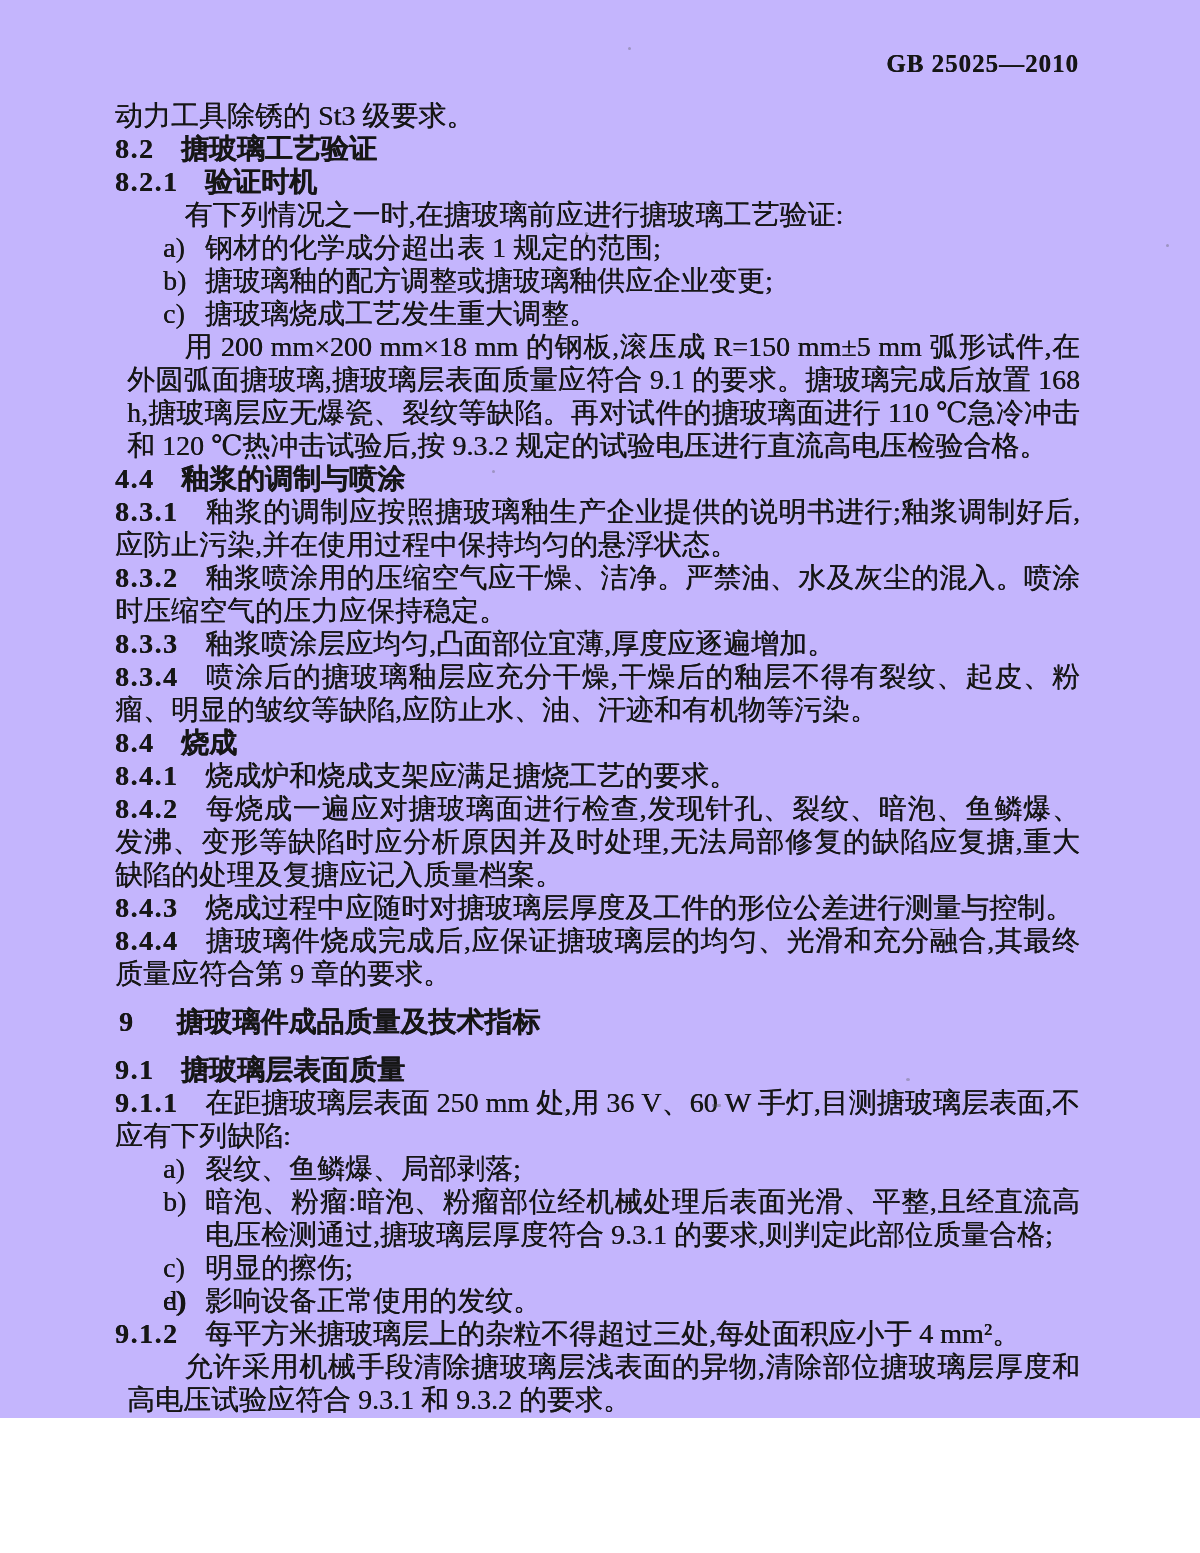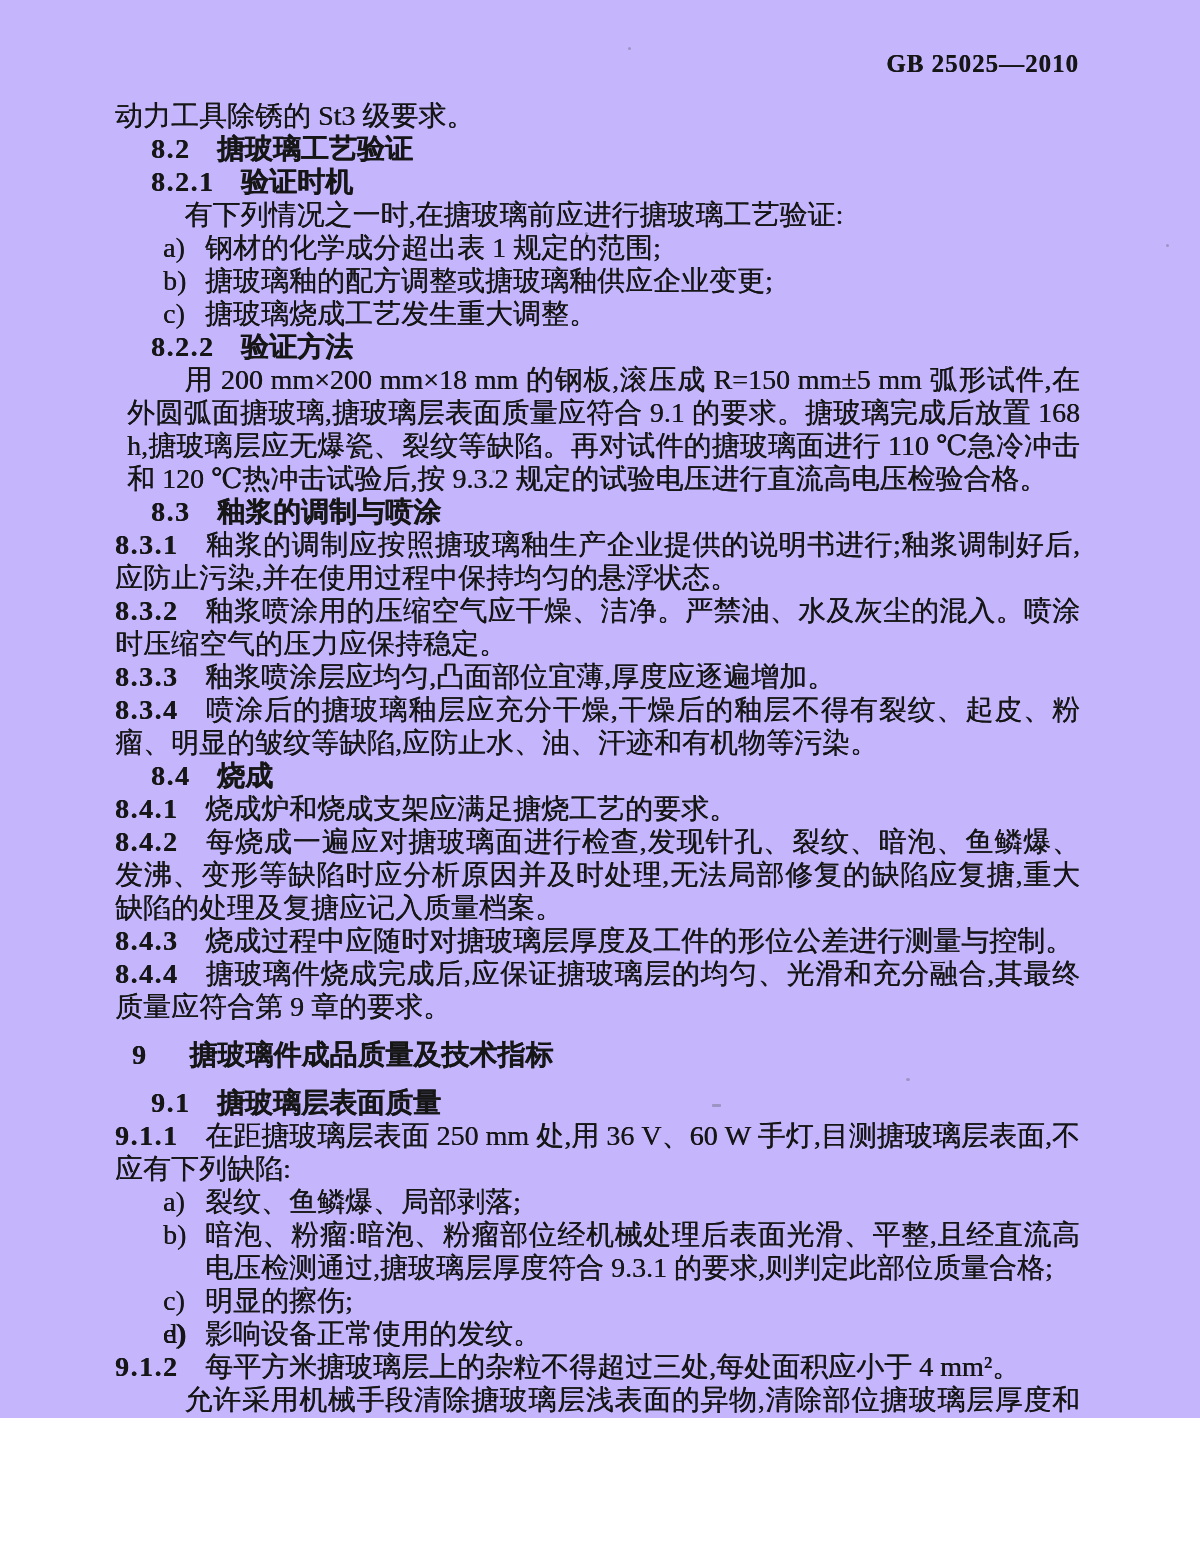--- a/index.html
+++ b/index.html
@@ -16,22 +16,22 @@
     position:absolute; top:50px; right:121px;
     font-size:25px; font-weight:700; letter-spacing:1px;
   }
   .doc-body {
     position:absolute; top:99px; left:115px; right:120px;
     font-size:28px; line-height:33px;
     text-align:justify; text-justify:inter-ideograph;
   }
   .blk { margin:0; }
   .num { font-weight:700; letter-spacing:1.5px; padding-right:0.95em; white-space:nowrap; }
-  .heading { font-weight:700;margin-left:36px; }
-  .chapter { font-weight:700; margin:15px 17px; }
+  .heading { font-weight:700; }
+  .chapter { font-weight:700; margin:15px 4px; }
   .chapter .num { padding-right:1.5em; }
   .para { text-indent:2.05em;margin-left:12px; }
   .list { position:relative; padding-left:90px; }
   .list .marker { position:absolute; left:48px; top:0; }
   .footer-page-number {
     position:absolute; left:1042px; top:1502px;
     font-size:22px;
   }
   .speck { position:absolute; background:#555; opacity:0.35; border-radius:50%; }
 </style>
@@ -43,23 +43,22 @@
   <div class="header">GB 25025—2010</div>
 
   <div class="doc-body">
       <p class="blk continuation"><span class="txt">动力工具除锈的 St3 级要求。</span></p>
       <p class="blk heading"><span class="num">8.2</span><span class="txt">搪玻璃工艺验证</span></p>
       <p class="blk heading"><span class="num">8.2.1</span><span class="txt">验证时机</span></p>
       <p class="blk para"><span class="txt">有下列情况之一时,在搪玻璃前应进行搪玻璃工艺验证:</span></p>
       <p class="blk list"><span class="marker">a)</span><span class="txt">钢材的化学成分超出表 1 规定的范围;</span></p>
       <p class="blk list"><span class="marker">b)</span><span class="txt">搪玻璃釉的配方调整或搪玻璃釉供应企业变更;</span></p>
       <p class="blk list"><span class="marker">c)</span><span class="txt">搪玻璃烧成工艺发生重大调整。</span></p>
-      <p class="blk heading"><span class="num">8.2.2</span><span class="txt">验证方法</span></p>
       <p class="blk para"><span class="txt">用 200 mm×200 mm×18 mm 的钢板,滚压成 R=150 mm±5 mm 弧形试件,在外圆弧面搪玻璃,搪玻璃层表面质量应符合 9.1 的要求。搪玻璃完成后放置 168 h,搪玻璃层应无爆瓷、裂纹等缺陷。再对试件的搪玻璃面进行 110 ℃急冷冲击和 120 ℃热冲击试验后,按 9.3.2 规定的试验电压进行直流高电压检验合格。</span></p>
-      <p class="blk heading"><span class="num">8.3</span><span class="txt">釉浆的调制与喷涂</span></p>
+      <p class="blk heading"><span class="num">4.4</span><span class="txt">釉浆的调制与喷涂</span></p>
       <p class="blk clause"><span class="num">8.3.1</span><span class="txt">釉浆的调制应按照搪玻璃釉生产企业提供的说明书进行;釉浆调制好后,应防止污染,并在使用过程中保持均匀的悬浮状态。</span></p>
       <p class="blk clause"><span class="num">8.3.2</span><span class="txt">釉浆喷涂用的压缩空气应干燥、洁净。严禁油、水及灰尘的混入。喷涂时压缩空气的压力应保持稳定。</span></p>
       <p class="blk clause"><span class="num">8.3.3</span><span class="txt">釉浆喷涂层应均匀,凸面部位宜薄,厚度应逐遍增加。</span></p>
       <p class="blk clause"><span class="num">8.3.4</span><span class="txt">喷涂后的搪玻璃釉层应充分干燥,干燥后的釉层不得有裂纹、起皮、粉瘤、明显的皱纹等缺陷,应防止水、油、汗迹和有机物等污染。</span></p>
       <p class="blk heading"><span class="num">8.4</span><span class="txt">烧成</span></p>
       <p class="blk clause"><span class="num">8.4.1</span><span class="txt">烧成炉和烧成支架应满足搪烧工艺的要求。</span></p>
       <p class="blk clause"><span class="num">8.4.2</span><span class="txt">每烧成一遍应对搪玻璃面进行检查,发现针孔、裂纹、暗泡、鱼鳞爆、发沸、变形等缺陷时应分析原因并及时处理,无法局部修复的缺陷应复搪,重大缺陷的处理及复搪应记入质量档案。</span></p>
       <p class="blk clause"><span class="num">8.4.3</span><span class="txt">烧成过程中应随时对搪玻璃层厚度及工件的形位公差进行测量与控制。</span></p>
       <p class="blk clause"><span class="num">8.4.4</span><span class="txt">搪玻璃件烧成完成后,应保证搪玻璃层的均匀、光滑和充分融合,其最终质量应符合第 9 章的要求。</span></p>
       <p class="blk chapter"><span class="num">9</span><span class="txt">搪玻璃件成品质量及技术指标</span></p>

